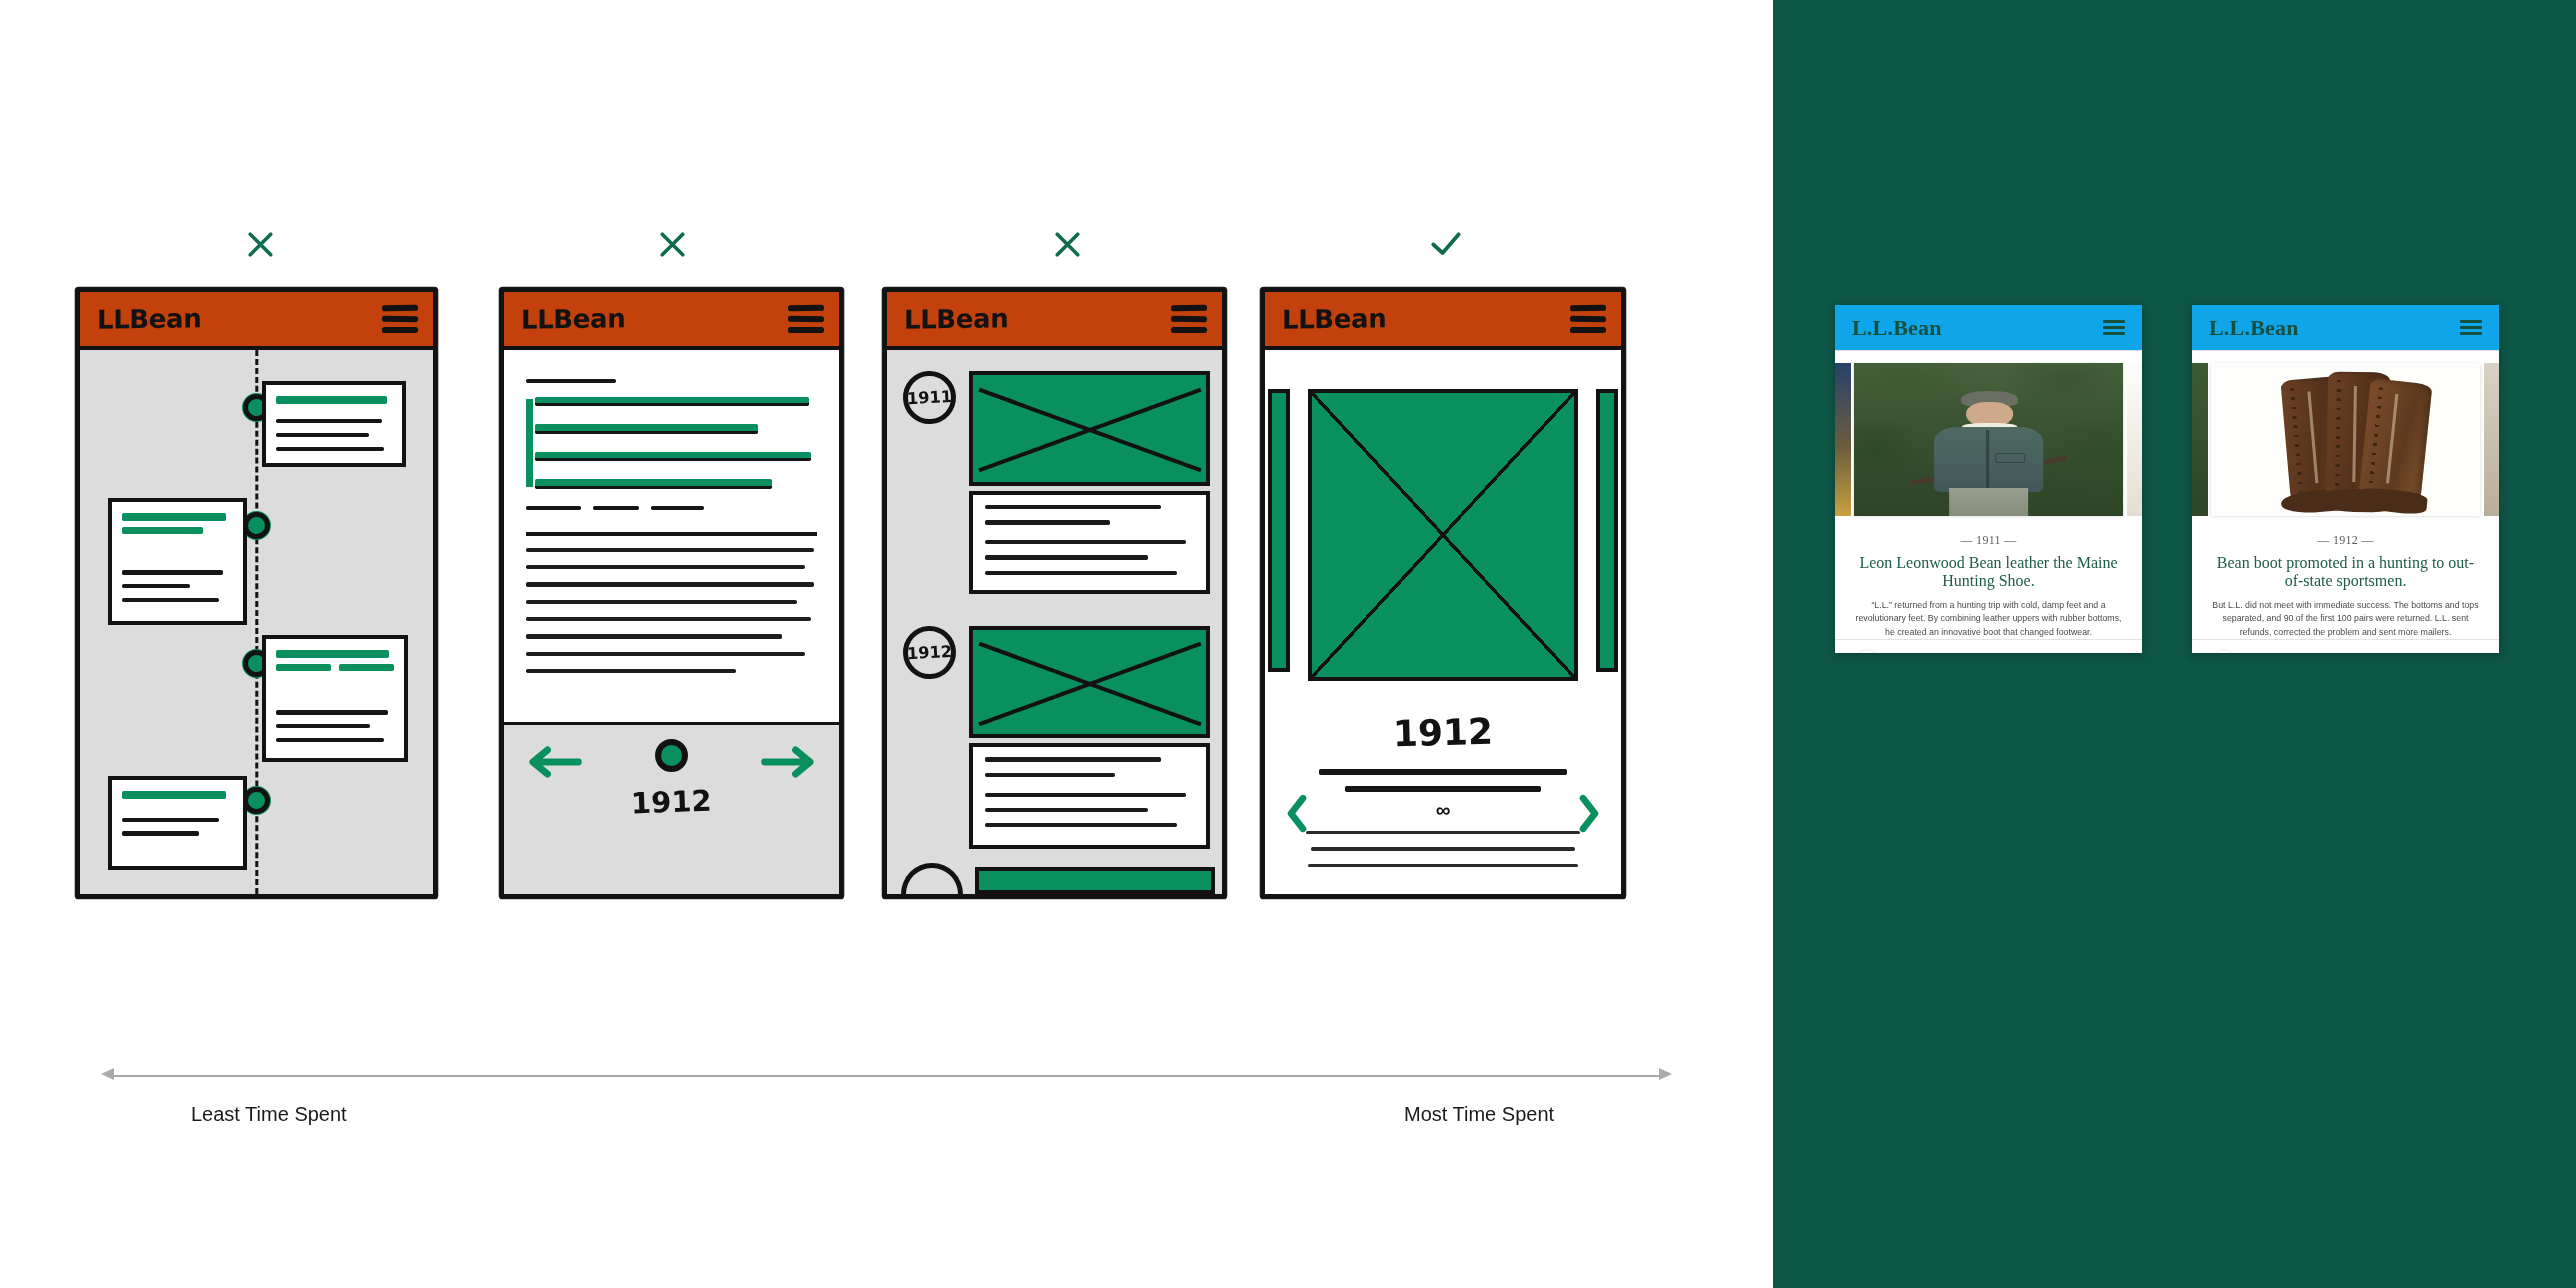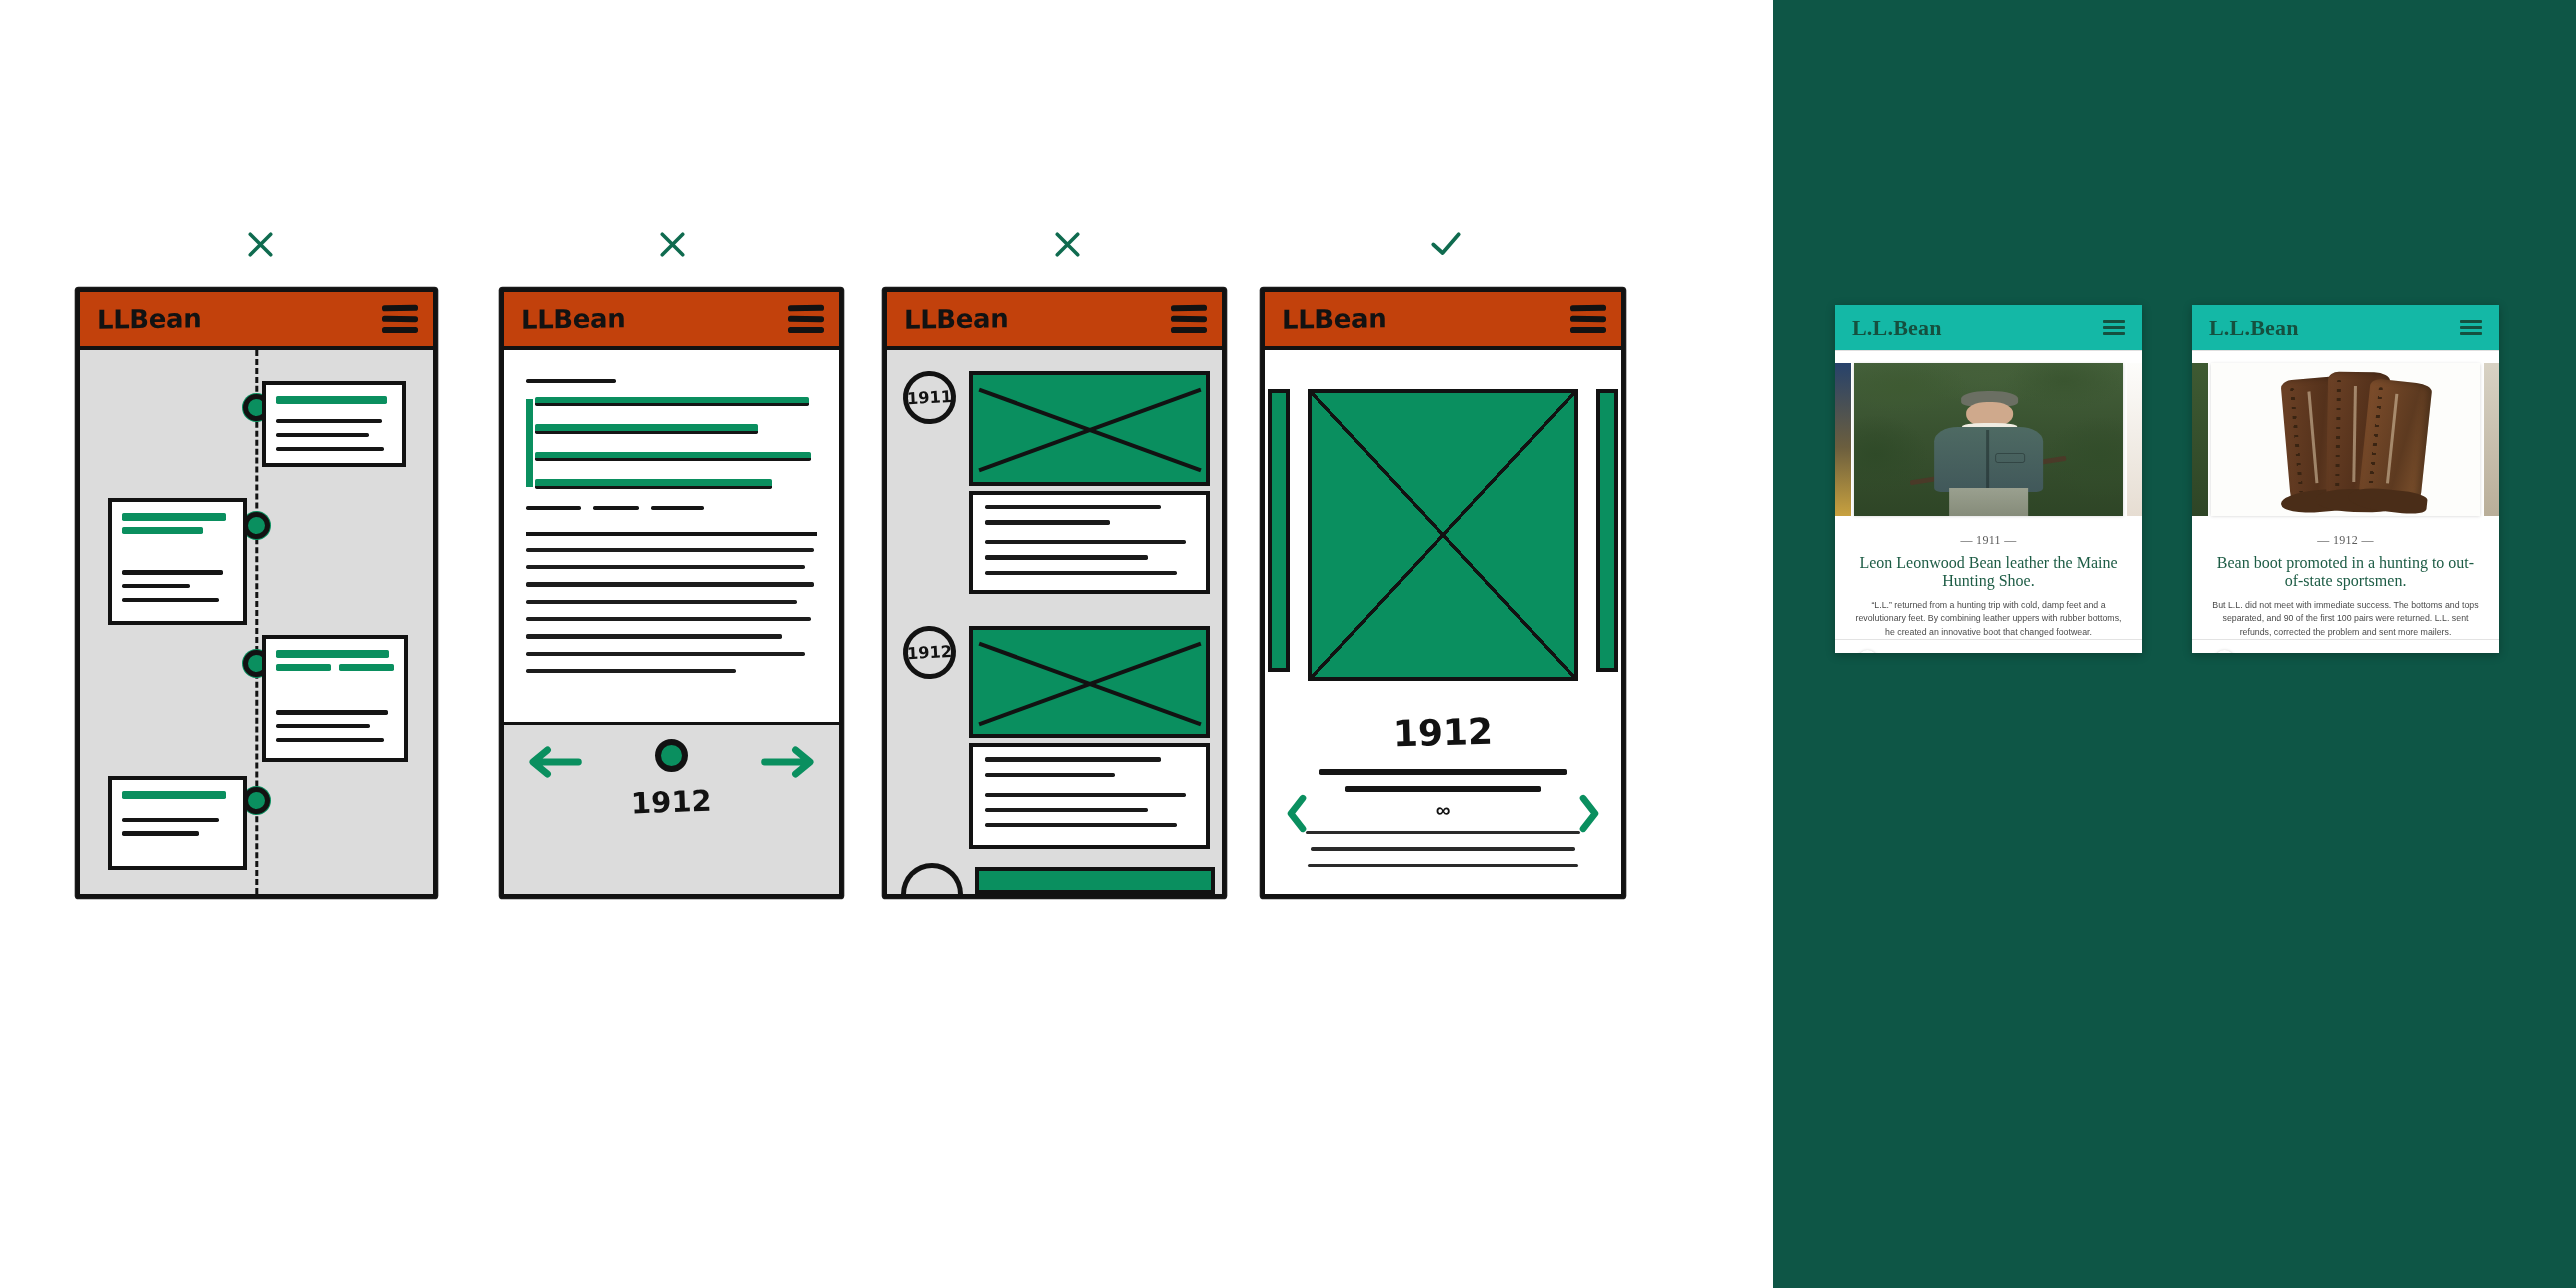--- a/index.html
+++ b/index.html
@@ -196,21 +196,21 @@
   
   #phones { position:absolute; left:0; top:305px; width:803px; height:361px; }
   .phone {
     position:absolute; top:0; width:307px; height:348px;
     background:#ffffff; box-shadow:0 1.7px 8.6px rgba(0,0,0,.28);
     overflow:hidden; display:flex; flex-direction:column;
   }
   .phone.p1 { left:62px; }
   .phone.p2 { left:419px; }
   .ph-bar {
-    height:46px; background:#14b8a6; border-bottom:1.7px solid #e0e0e0;
+    height:46px; background:#0ea5e9; border-bottom:1.7px solid #e0e0e0;
     display:flex; align-items:center; justify-content:space-between; padding:0 17px;
     flex:none;
   }
   .ph-logo {
     font-family:"Liberation Serif", serif; font-weight:700; font-size:22px;
     color:#15503f; letter-spacing:0.2px;
   }
   .ph-burger { width:22px; display:flex; flex-direction:column; gap:3.4px; }
   .ph-burger i { height:2.6px; background:#15503f; border-radius:0.9px; }
 
@@ -543,20 +543,27 @@
               <div class="l3" style="width:95%"></div>
               <div class="l3" style="width:92%"></div>
               <div class="l3" style="width:94%"></div>
             </div>
           </div>
         </div>
       </div>
 
     </div>
 
+    <div id="time-axis">
+      <div class="axis-cap left"></div>
+      <div class="axis-line"></div>
+      <div class="axis-cap right"></div>
+      <div class="axis-label left">Least Time Spent</div>
+      <div class="axis-label right">Most Time Spent</div>
+    </div>
   </div>
 
   <div id="right-panel">
     <div id="phones">
 
       <div class="phone p1">
         <div class="ph-bar">
           <div class="ph-logo">L.L.Bean</div>
           <div class="ph-burger">
               <i></i>

